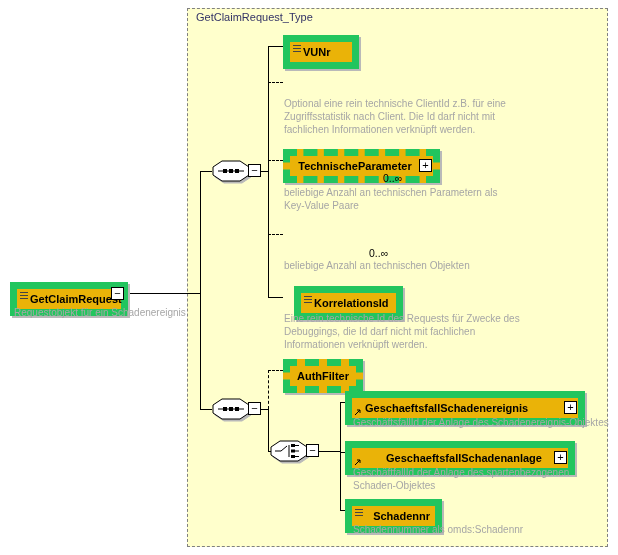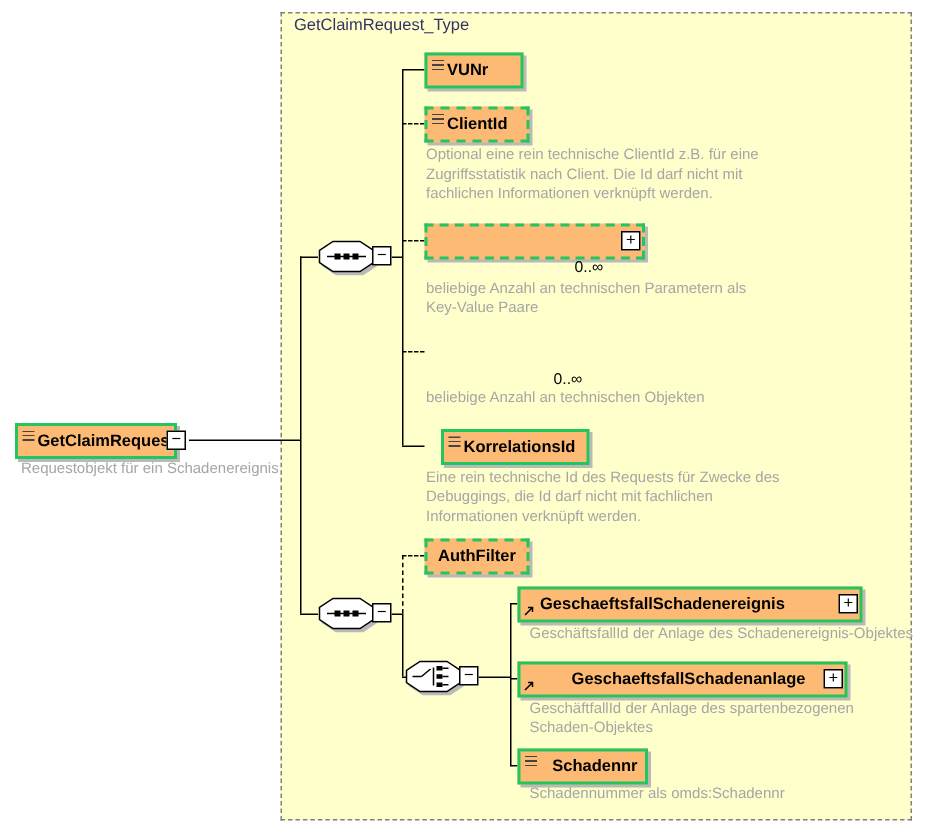--- a/index.html
+++ b/index.html
@@ -3,21 +3,21 @@
 <meta charset="utf-8">
 <style>
   html,body{margin:0;padding:0;background:#fff;}
   #stage{position:relative;width:618px;height:555px;background:#ffffff;overflow:hidden;
          font-family:"Liberation Sans",sans-serif;}
   
   .type-box{position:absolute;left:187px;top:8px;width:419px;height:537px;
             background:#FFFFCC;border:1px dashed #808080;}
   .type-title{position:absolute;left:196px;top:11px;font-size:11px;font-weight:normal;color:#333366;}
   
-  .box{position:absolute;height:20px;background:#fdba74;border:2px solid #22c55e;
+  .box{position:absolute;height:20px;background:#eab308;border:7px solid #22c55e;
        box-shadow:2px 2px 0 #b9b9b9;font-size:11px;font-weight:bold;color:#000;
        line-height:20px;text-align:center;}
   .box.optional{border-style:dashed;}
   .box.lefticon{text-align:left;}
   .box.lefticon .lbl{padding-left:13px;}
   .lbl{display:block;padding:0 5px;white-space:nowrap;}
   
   .ln{position:absolute;}
   .h{height:1px;background:#000;}
   .v{width:1px;background:#000;}
@@ -113,29 +113,26 @@
       <line x1="25" y1="16.5" x2="29" y2="16.5" stroke="#000000"></line>
     </svg>
     <div class="pm">−</div>
   </div>
 
   <div class="box lefticon" style="left:283px;top:35px;width:62px;">
     <span class="elem-icon"></span>
     <span class="lbl">VUNr</span>
   </div>
 
-  <div class="box optional lefticon" style="left:283px;top:71px;width:66px;">
-    <span class="elem-icon"></span>
-    <span class="lbl">ClientId</span>
-  </div>
   <div class="ann" style="left:284px;top:97px;">Optional eine rein technische ClientId z.B. für eine
 Zugriffsstatistik nach Client. Die Id darf nicht mit
 fachlichen Informationen verknüpft werden.</div>
 
   <div class="box optional" style="left:283px;top:149px;width:143px;">
+    <span class="lbl" style="padding-right:18px;">TechnischeParameter</span>
     <div class="pm inbox">+</div>
   </div>
   <div class="occ" style="left:383px;top:172px;">0..∞</div>
   <div class="ann" style="left:284px;top:186px;">beliebige Anzahl an technischen Parametern als
 Key-Value Paare</div>
 
   <div class="occ" style="left:369px;top:247px;">0..∞</div>
   <div class="ann" style="left:284px;top:259px;">beliebige Anzahl an technischen Objekten</div>
 
   <div class="box lefticon" style="left:283px;top:286px;width:95px;margin-left:11px;">

